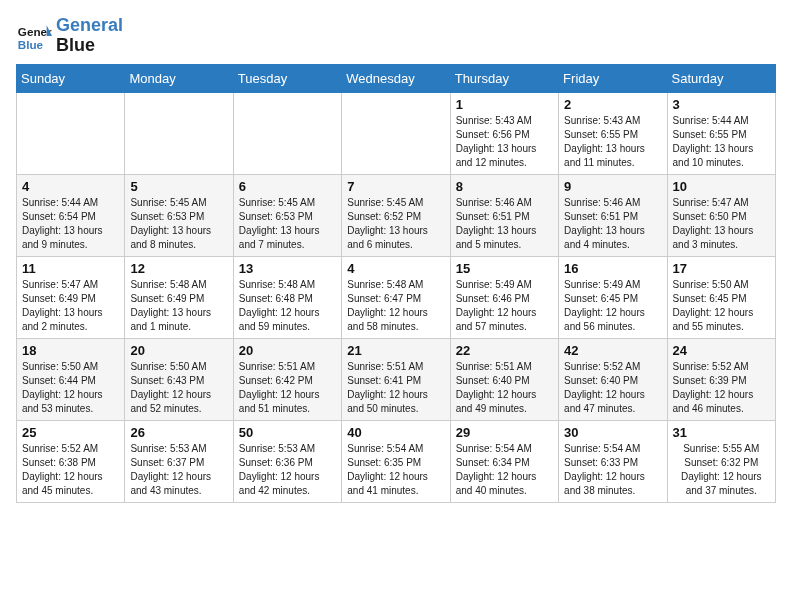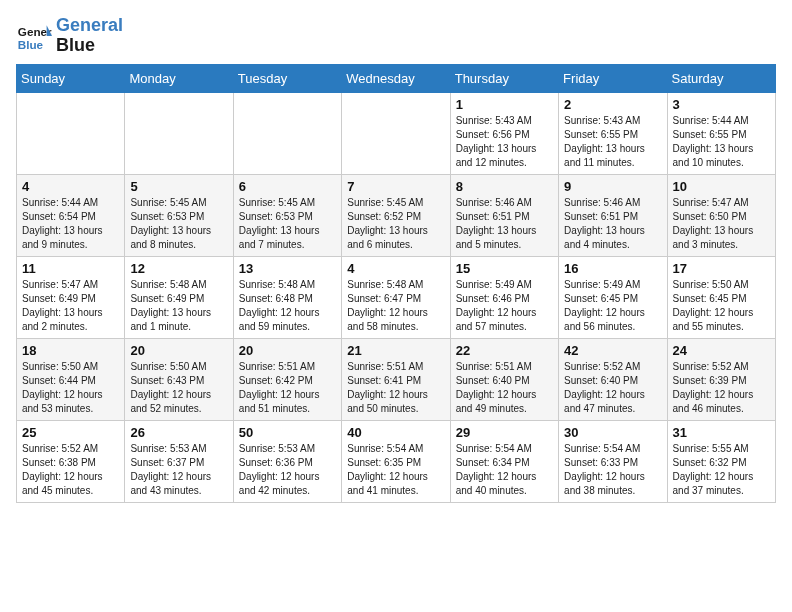--- a/index.html
+++ b/index.html
@@ -338,20 +338,20 @@
         </td>
         <td>
           <div class="day-number">30</div>
           <div class="day-info" style="white-space: pre-line;">Sunrise: 5:54 AM
 Sunset: 6:33 PM
 Daylight: 12 hours
 and 38 minutes.</div>
         </td>
         <td>
           <div class="day-number">31</div>
-          <div class="day-info" style="white-space: pre-line;">Sunrise: 5:55 AM
+          <div class="day-info" style="white-space: pre-line; text-align: center;">Sunrise: 5:55 AM
 Sunset: 6:32 PM
 Daylight: 12 hours
 and 37 minutes.</div>
         </td>
       </tr>
     </tbody>
 </table>
 
 </body></html>

